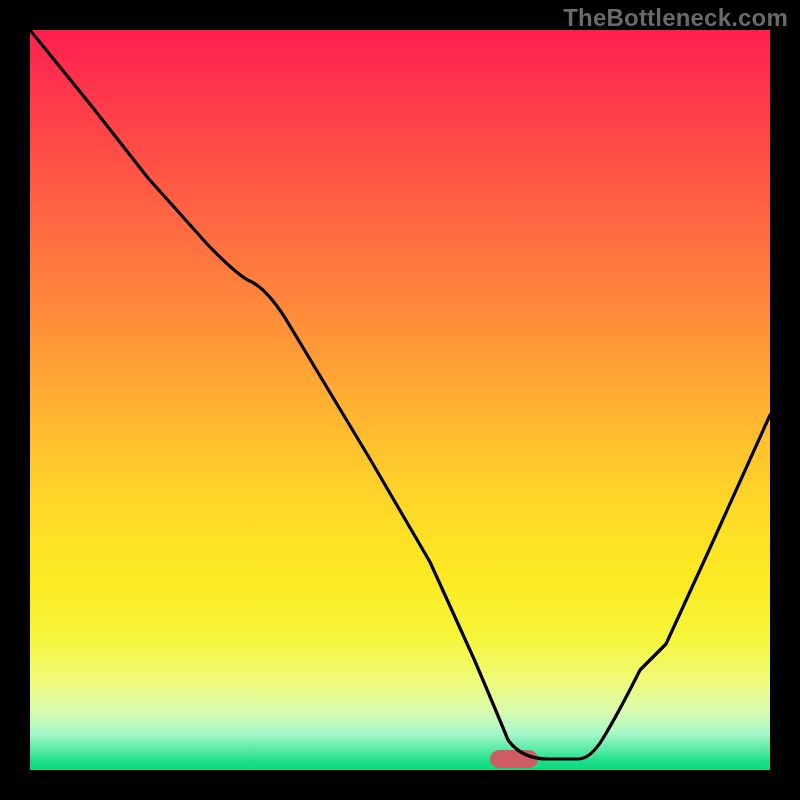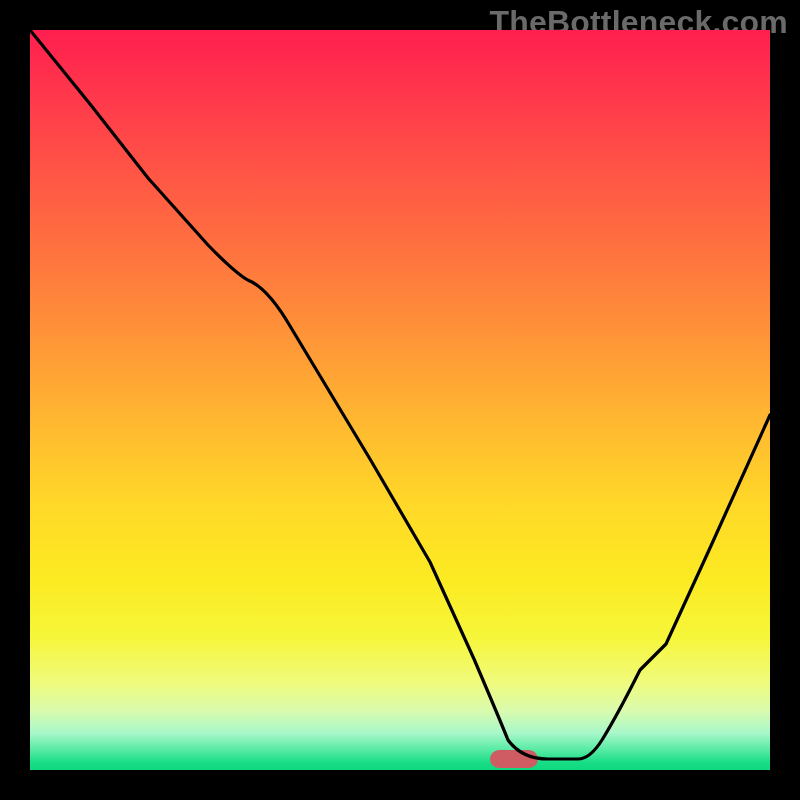--- a/index.html
+++ b/index.html
@@ -15,21 +15,21 @@
     position: relative;
     width: 800px;
     height: 800px;
     background: #000;
   }
   .watermark {
     position: absolute;
     top: 4px;
     right: 12px;
     color: #6a6a6a;
-    font-size: 32px;
+    font-size: 24px;
     font-weight: 600;
     letter-spacing: 0.2px;
     user-select: none;
   }
   .plot-area {
     position: absolute;
     left: 30px;
     top: 30px;
     width: 740px;
     height: 740px;

